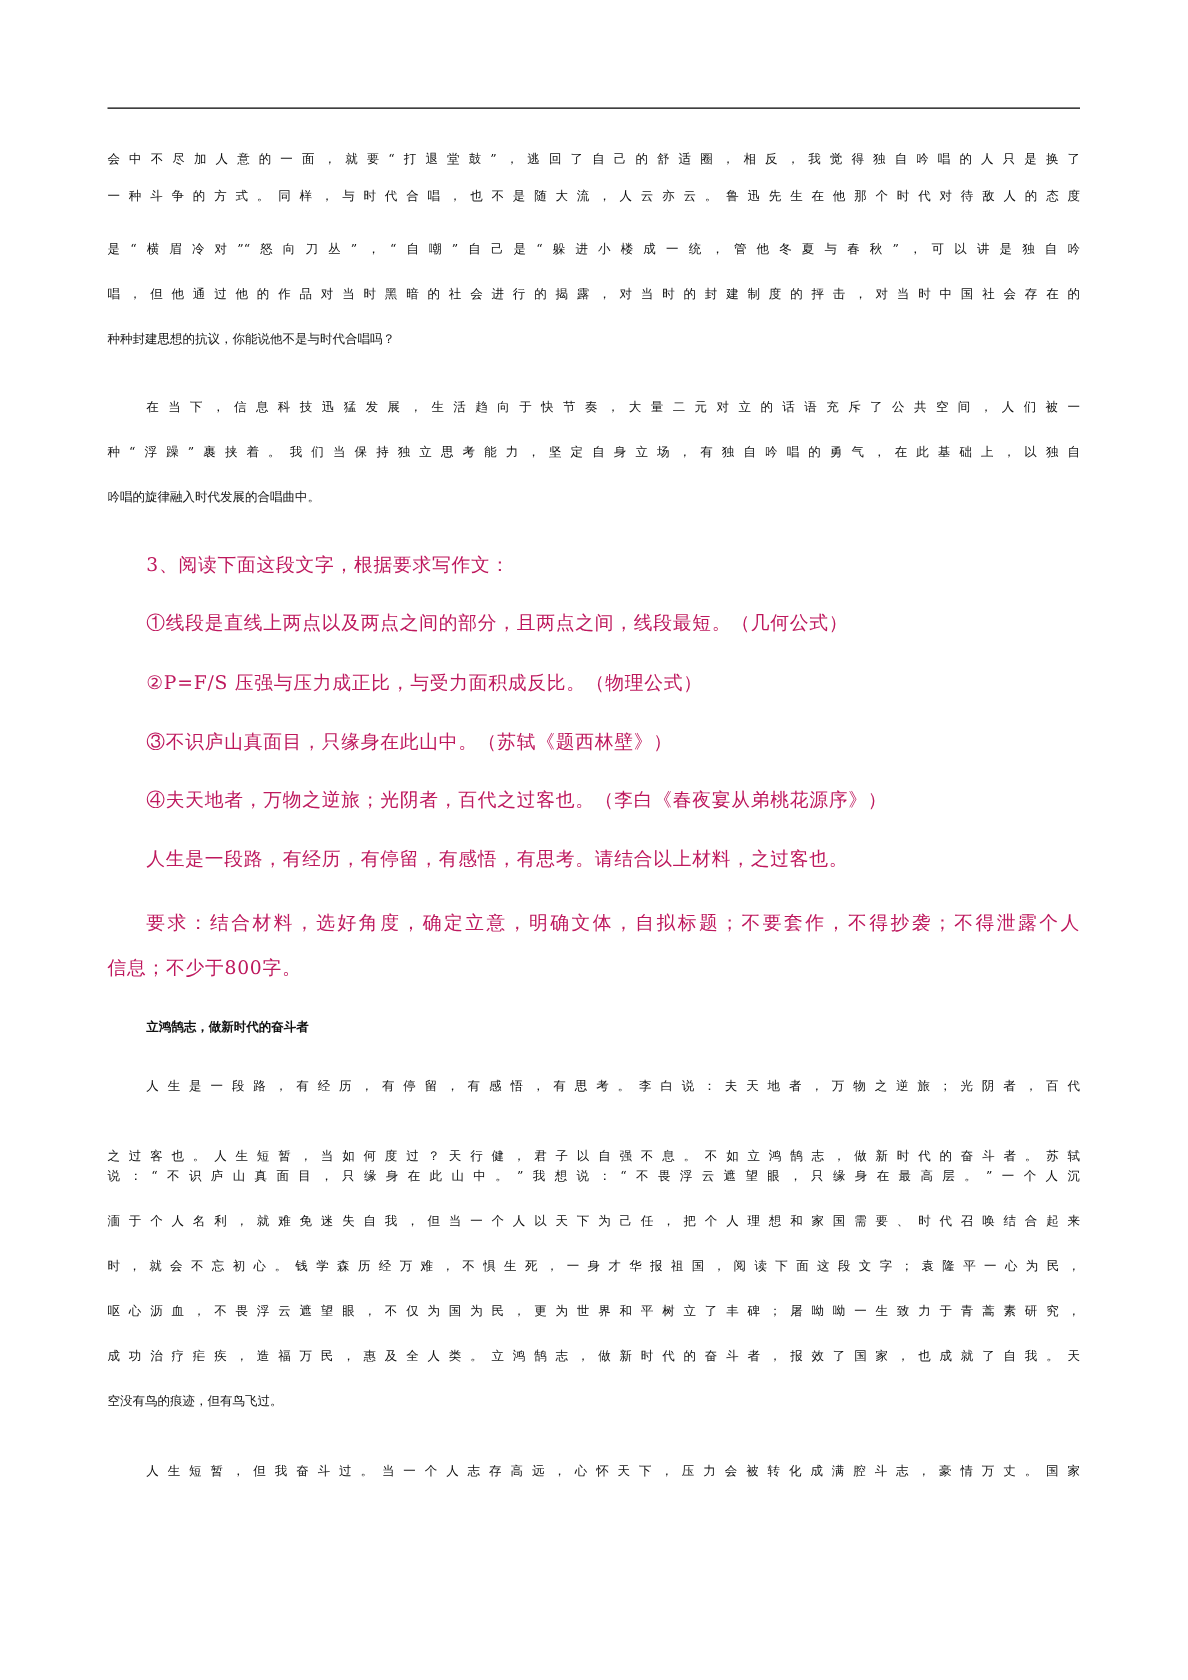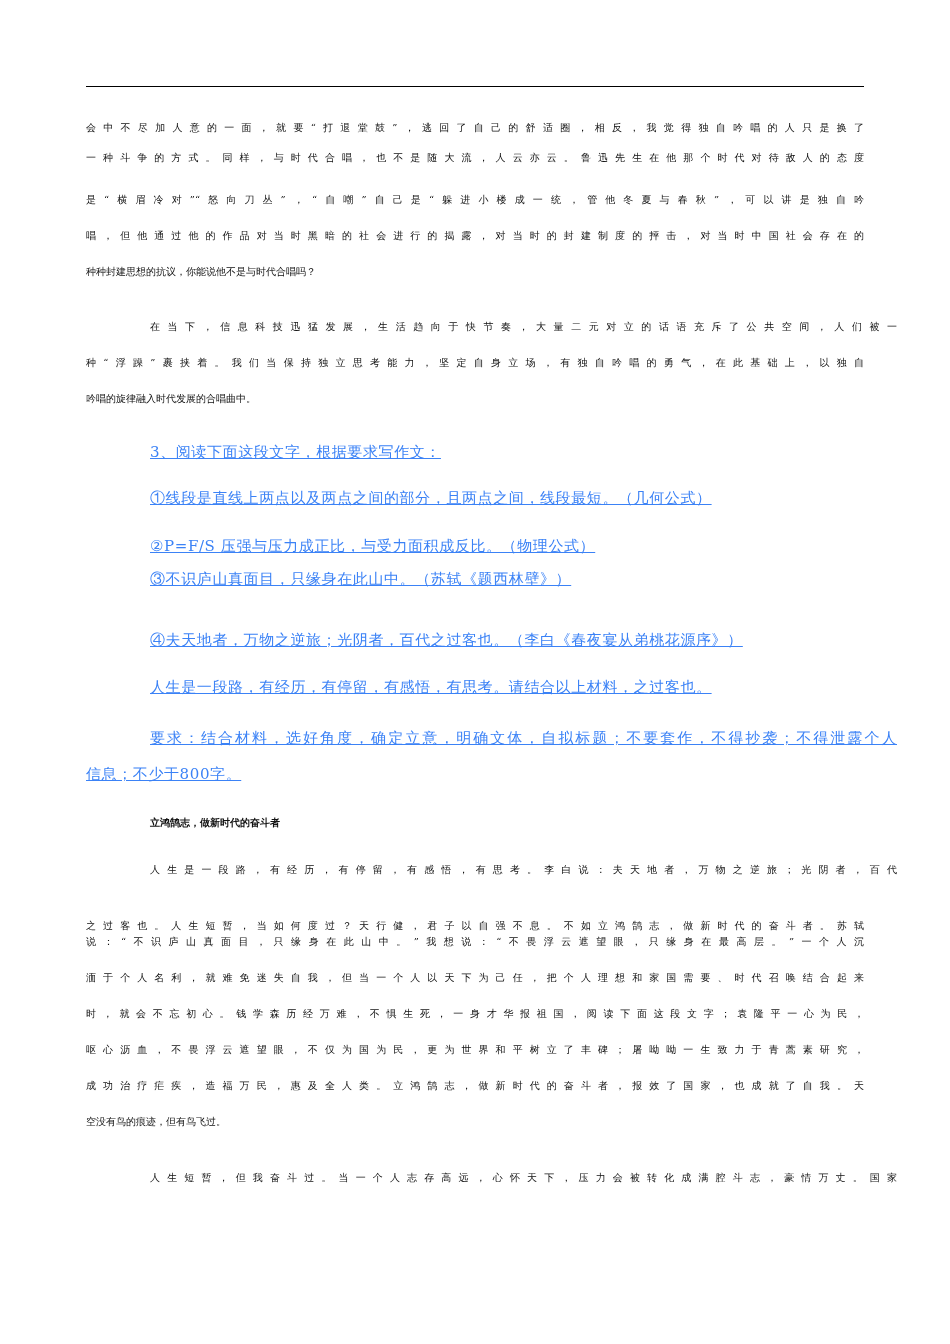--- a/index.html
+++ b/index.html
@@ -1,23 +1,23 @@
 <!DOCTYPE html>
 <html><head>
 <meta charset="utf-8">
 <style>
   html, body { margin: 0; padding: 0; background: #ffffff; }
   body { width: 950px; height: 1344px; position: relative; overflow: hidden;
          font-family: "DejaVu Serif", "Liberation Serif", serif; color: #111; }
   .rule { position: absolute; left: 86px; top: 86px; width: 778px; height: 0; border-top: 1.5px solid #000; }
   .line { position: absolute; left: 86px; width: 778px; font-size: 10px; line-height: 20px;
           white-space: nowrap; text-align: justify; text-align-last: justify; letter-spacing: 0px; }
-  .line.indent { left: 117px; width: 747px; margin-left: 33px; }
+  .line.indent { left: 117px; width: 747px; }
   .line.last { text-align-last: left; }
-  .line.light { color: #3b82f6; font-size: 15px; letter-spacing: 0.6px; text-decoration: underline; }
+  .line.light { color: #be185d; font-size: 15px; letter-spacing: 0.6px; }
   .line.bold { font-weight: bold; }
 </style>
 </head>
 <body>
 
 <div class="rule"></div>
 
 <div>
   <div class="line" style="top:118px">会中不尽加人意的一面，就要“打退堂鼓”，逃回了自己的舒适圈，相反，我觉得独自吟唱的人只是换了</div>
   <div class="line" style="top:148px">一种斗争的方式。同样，与时代合唱，也不是随大流，人云亦云。鲁迅先生在他那个时代对待敌人的态度</div>
@@ -29,21 +29,21 @@
 <div>
   <div class="line indent" style="top:317px">在当下，信息科技迅猛发展，生活趋向于快节奏，大量二元对立的话语充斥了公共空间，人们被一</div>
   <div class="line" style="top:353px">种“浮躁”裹挟着。我们当保持独立思考能力，坚定自身立场，有独自吟唱的勇气，在此基础上，以独自</div>
   <div class="line last" style="top:389px">吟唱的旋律融入时代发展的合唱曲中。</div>
 </div>
 
 <div>
   <div class="line indent last light" style="top:442px">3、阅读下面这段文字，根据要求写作文：</div>
   <div class="line indent last light" style="top:488px">①线段是直线上两点以及两点之间的部分，且两点之间，线段最短。（几何公式）</div>
   <div class="line indent last light" style="top:536px">②P=F/S 压强与压力成正比，与受力面积成反比。（物理公式）</div>
-  <div class="line indent last light" style="top:569px">③不识庐山真面目，只缘身在此山中。（苏轼《题西林壁》）</div>
+  <div class="line indent last light" style="top:583px">③不识庐山真面目，只缘身在此山中。（苏轼《题西林壁》）</div>
   <div class="line indent last light" style="top:630px">④夫天地者，万物之逆旅；光阴者，百代之过客也。（李白《春夜宴从弟桃花源序》）</div>
   <div class="line indent last light" style="top:677px">人生是一段路，有经历，有停留，有感悟，有思考。请结合以上材料，之过客也。</div>
   <div class="line indent light" style="top:728px">要求：结合材料，选好角度，确定立意，明确文体，自拟标题；不要套作，不得抄袭；不得泄露个人</div>
   <div class="line last light" style="top:764px">信息；不少于800字。</div>
 </div>
 
 <div class="line indent last bold" style="top:813px">立鸿鹄志，做新时代的奋斗者</div>
 
 <div>
   <div class="line indent" style="top:860px">人生是一段路，有经历，有停留，有感悟，有思考。李白说：夫天地者，万物之逆旅；光阴者，百代</div>

